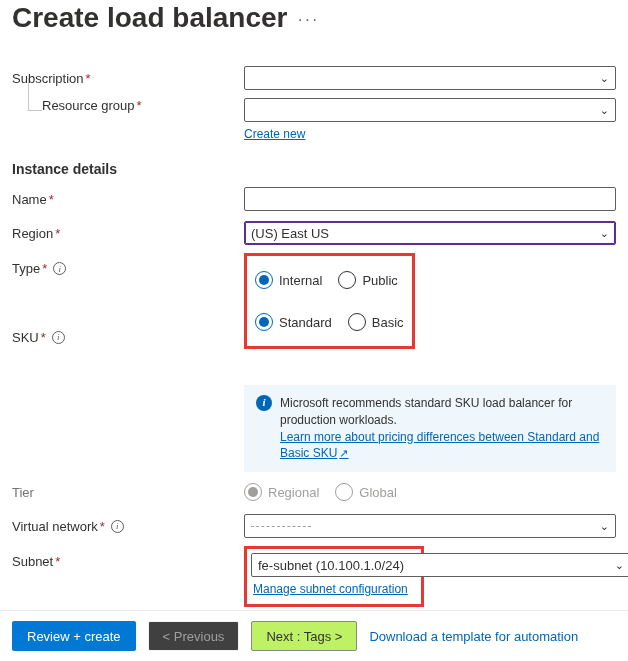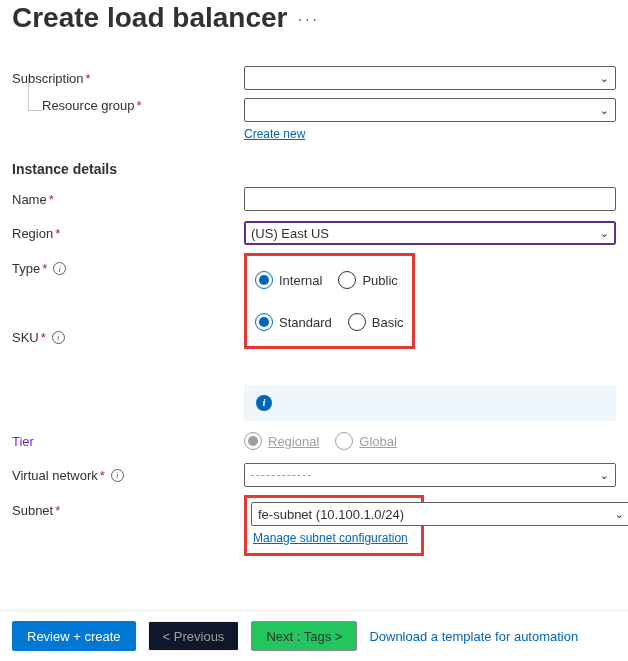--- a/index.html
+++ b/index.html
@@ -49,52 +49,52 @@
   .radio {
     display:inline-flex; align-items:center; gap:6px; cursor:pointer;
   }
   .radio .circle {
     width:18px; height:18px; border:1px solid #323130; border-radius:50%;
     display:inline-flex; align-items:center; justify-content:center; background:#fff;
   }
   .radio.selected .circle { border-color:#0066b8;}
   .radio.selected .dot { width:10px; height:10px; background:#0066b8; border-radius:50%; }
   .radio.disabled .circle { border-color:#a19f9d; }
-  .radio.disabled { color:#a19f9d; cursor:default;text-decoration:underline;}
+  .radio.disabled { color:#a19f9d; cursor:default;}
   .section-heading { font-weight:600; font-size:14px; margin:20px 0 8px 0; }
   .highlight-box { border:3px solid #e53935; padding:6px 8px; display:inline-block; }
   .highlight-stack .row { margin: 4px 0; }
   .callout {
     background:#eff6fc; display:flex; padding:10px 12px; margin:8px 0 4px 232px;
     gap:8px; font-size:12px; line-height:1.4;
   }
   .callout-icon {
     width:16px; height:16px; background:#0066b8; color:#fff; border-radius:50%;
     display:flex; align-items:center; justify-content:center; font-size:11px; font-weight:bold;
     flex-shrink:0; font-style:italic; font-family:Georgia,serif;
   }
   .ext-icon { font-size:11px; margin-left:2px;}
-  .muted-label { color:#6d28d9; }
+  .muted-label { color:#737373; }
   .connector {
     position:relative; width:232px; height:28px;
   }
   .connector::before{
     content:""; position:absolute; left:16px; top:-20px; width:1px; height:32px; background:#c8c6c4;
   }
   .connector::after{
     content:""; position:absolute; left:16px; top:12px; width:14px; height:1px; background:#c8c6c4;
   }
   .footer {
     position:fixed; bottom:0; left:0; width:628px; background:#fff;
     border-top:1px solid #edebe9; padding:10px 12px; display:flex; align-items:center; gap:12px;
   }
   .btn { height:30px; padding:0 14px; font-size:13px; border-radius:2px; cursor:pointer; border:1px solid transparent;}
   .btn.primary { background:#0078d4; color:#fff; }
-  .btn.disabled { background:#0f172a; color:#a19f9d; cursor:default; border-color:#f3f2f1;}
-  .btn.outline { background:#22c55e; color:#323130; border:1px solid #8a8886;}
+  .btn.disabled { background:#404040; color:#a19f9d; cursor:default; border-color:#f3f2f1;}
+  .btn.outline { background:#bef264; color:#323130; border:1px solid #8a8886;}
 </style>
 </head>
 <body>
 
 <div class="content">
 
 
   <div class="title-row">
     <h1 class="title">Create load balancer</h1>
     <span class="dots">···</span>
@@ -202,20 +202,26 @@
         <span>SKU</span>
           <span class="req">*</span>
         <span class="info-icon" style="pointer-events:auto;">i</span>
       </div>
       <div class="field-col"></div>
     </div>
     <div style="height:20px;"></div>
 
     <div class="callout">
       <span class="callout-icon">i</span>
+      <div>
+        <div>Microsoft recommends standard SKU load balancer for production workloads.</div>
+        <span class="link small">
+          <span>Learn more about pricing differences between Standard and Basic SKU</span><span class="ext-icon">↗</span>
+        </span>
+      </div>
     </div>
 
     <div class="row">
       <div class="label-col muted-label">
         <span>Tier</span>
       </div>
       <div class="field-col">
         <div class="radio-group">
           <label class="radio selected disabled">
             <span class="circle" style="border-color:#a19f9d;">

